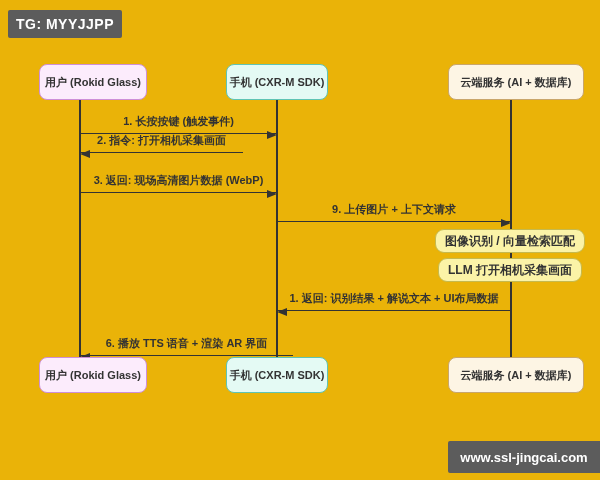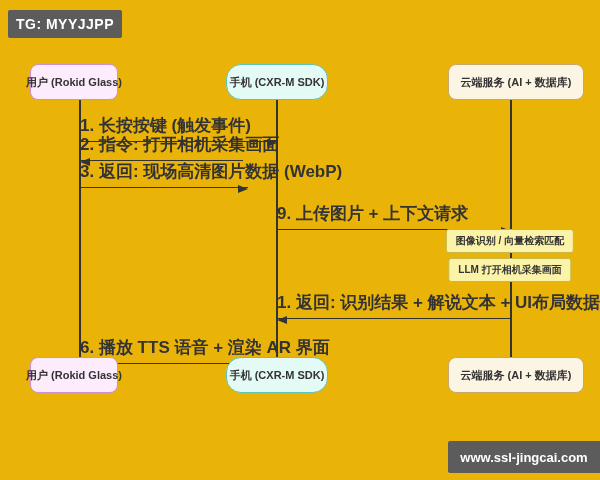--- a/index.html
+++ b/index.html
@@ -31,44 +31,44 @@
   }
   .lifeline{
     position:absolute; top:100px; height:257px; width:1.5px; background:var(--line);
   }
   .actor{
     position:absolute; height:36px; border:1.5px solid; border-radius:8px;
     display:flex; align-items:center; justify-content:center;
     font-size:11px; font-weight:600; white-space:nowrap; box-sizing:border-box;
     background:#fff;
   }
-  .actor.user{ background:var(--user-fill); border-color:var(--user-border); left:30px; width:88px;}
-  .actor.phone{ background:var(--phone-fill); border-color:var(--phone-border); left:226px; width:102px;border-radius:15px;}
+  .actor.user{ background:var(--user-fill); border-color:var(--user-border); left:39px; width:108px;}
+  .actor.phone{ background:var(--phone-fill); border-color:var(--phone-border); left:226px; width:102px;}
   .actor.cloud{ background:var(--cloud-fill); border-color:var(--cloud-border); left:448px; width:136px;}
   .actor.top{ top:64px; }
   .actor.bottom{ top:357px; }
   .msg{ position:absolute; }
   .msg-label{
-    text-align:left; font-size:17px; font-weight:600; white-space:nowrap;
+    text-align:center; font-size:11px; font-weight:600; white-space:nowrap;
     margin-bottom:4px; color:var(--text);
   }
   .msg-line{ position:relative; height:0; border-top:1.5px solid var(--line); }
   .arr-r{
     position:absolute; right:0; top:-3.5px; width:0; height:0;
     border-left:10px solid var(--line); border-top:4px solid transparent; border-bottom:4px solid transparent;
   }
   .arr-l{
     position:absolute; left:0; top:-3.5px; width:0; height:0;
     border-right:10px solid var(--line); border-top:4px solid transparent; border-bottom:4px solid transparent;
   }
   .note{
     position:absolute; left:510px; transform:translateX(-50%); height:24px;
-    background:var(--note-fill); border:1.2px solid var(--note-border); border-radius:3px;
+    background:var(--note-fill); border:1.2px solid var(--note-border); border-radius:9px;
     display:flex; align-items:center; justify-content:center;
-    font-size:10px; font-weight:700; white-space:nowrap; padding:0 9px;
+    font-size:12px; font-weight:700; white-space:nowrap; padding:0 9px;
     box-sizing:border-box;
   }
 </style>
 </head>
 <body>
 
 <div class="stage">
 
   <div class="badge">TG: MYYJJPP</div>
 
@@ -87,21 +87,21 @@
       </div>
   </div>
 
   <div class="msg" style="left:80px; top:133px; width:163px;">
     <div class="msg-label">2. 指令: 打开相机采集画面</div>
     <div class="msg-line">
         <span class="arr-l"></span>
       </div>
   </div>
 
-  <div class="msg" style="left:80px; top:160px; width:168px;">
+  <div class="msg" style="left:80px; top:173px; width:197px;">
     <div class="msg-label">3. 返回: 现场高清图片数据 (WebP)</div>
     <div class="msg-line">
         <span class="arr-r"></span>
       </div>
   </div>
 
   <div class="msg" style="left:277px; top:202px; width:234px;">
     <div class="msg-label">9. 上传图片 + 上下文请求</div>
     <div class="msg-line">
         <span class="arr-r"></span>

